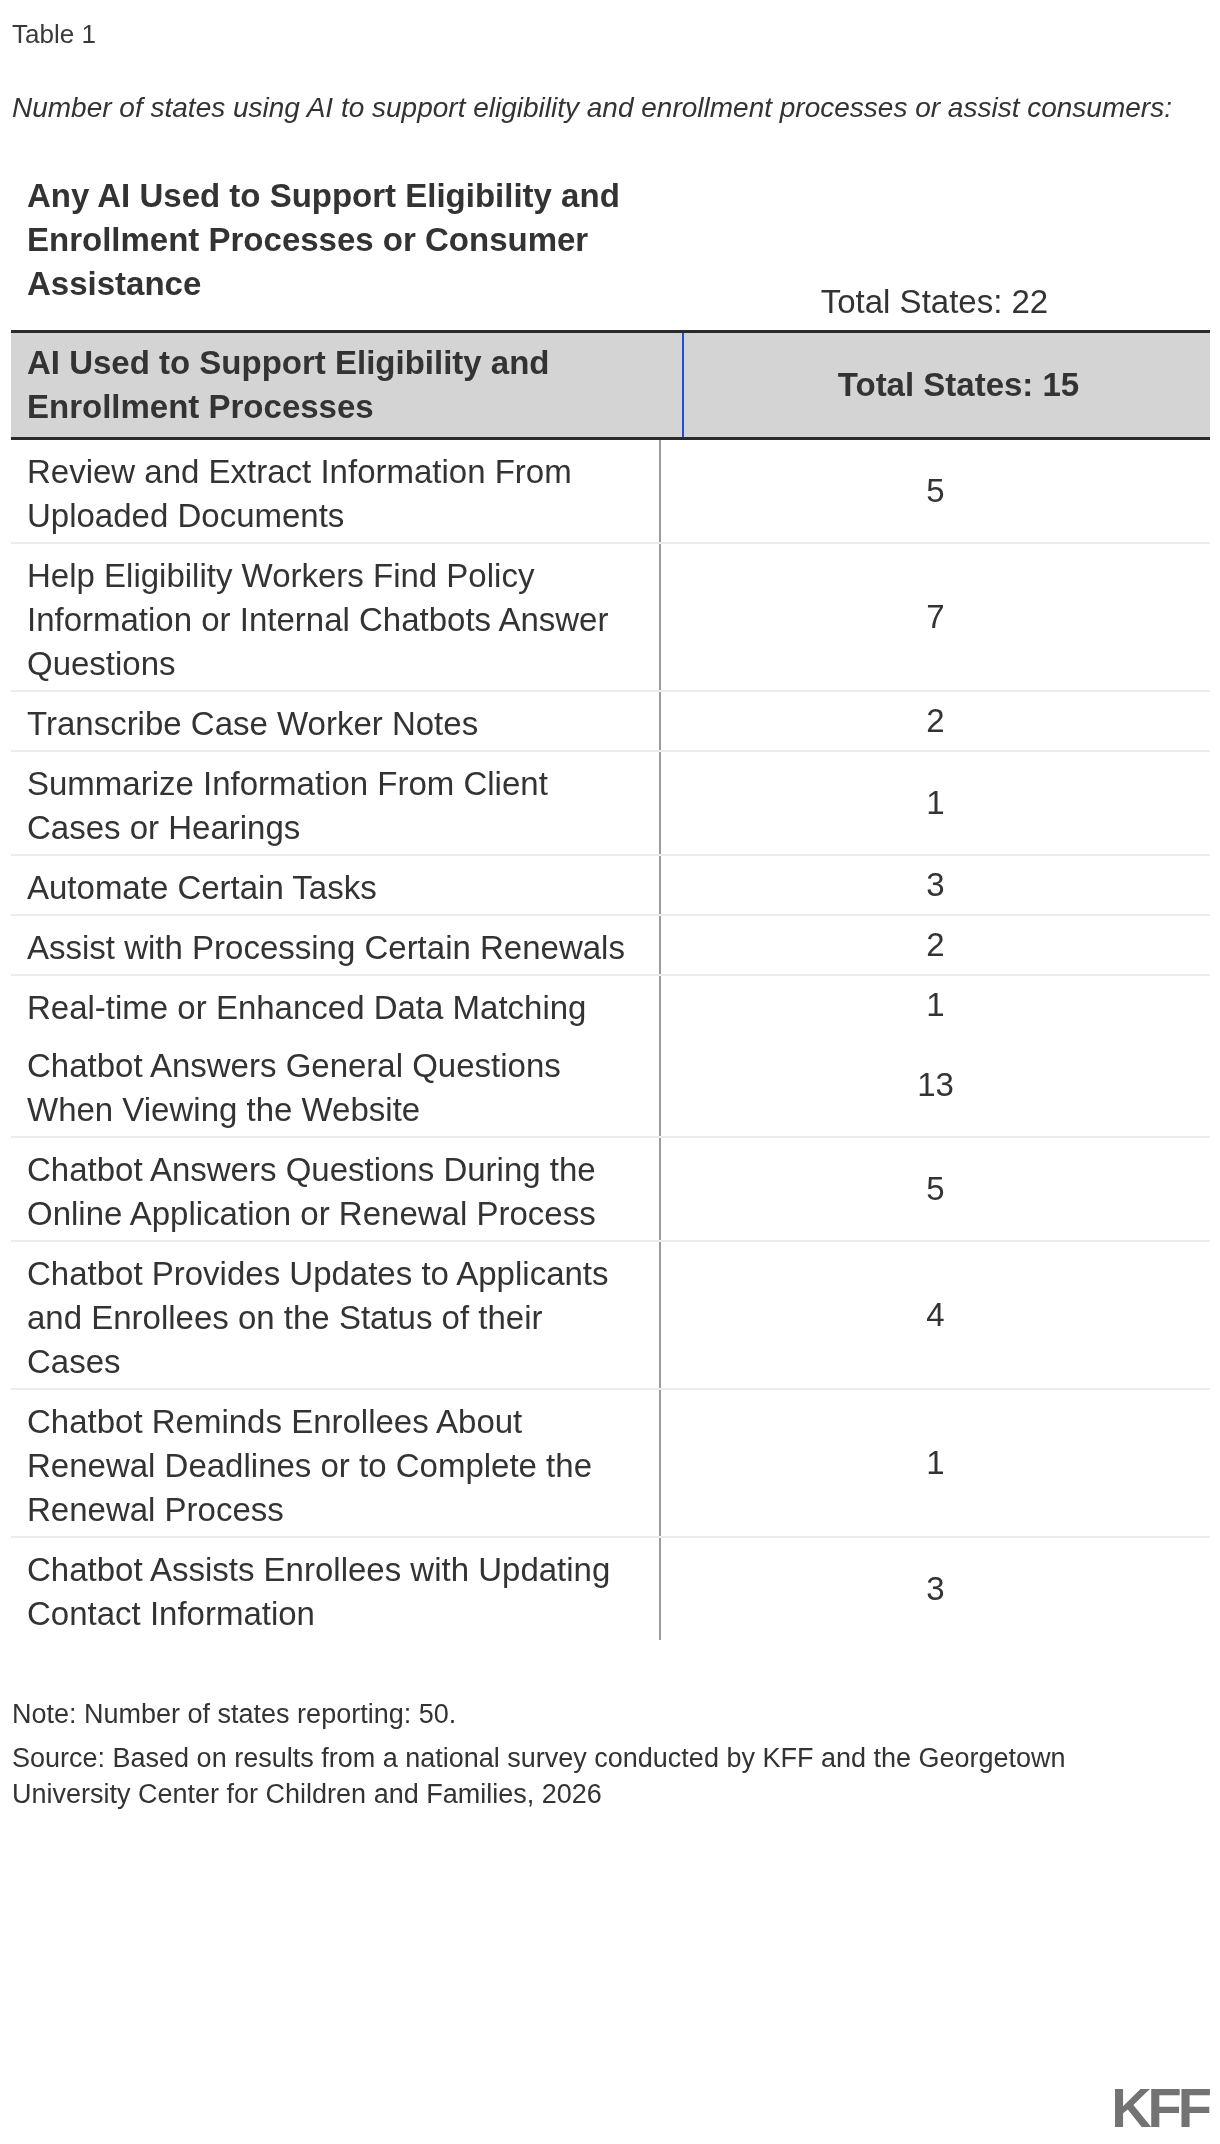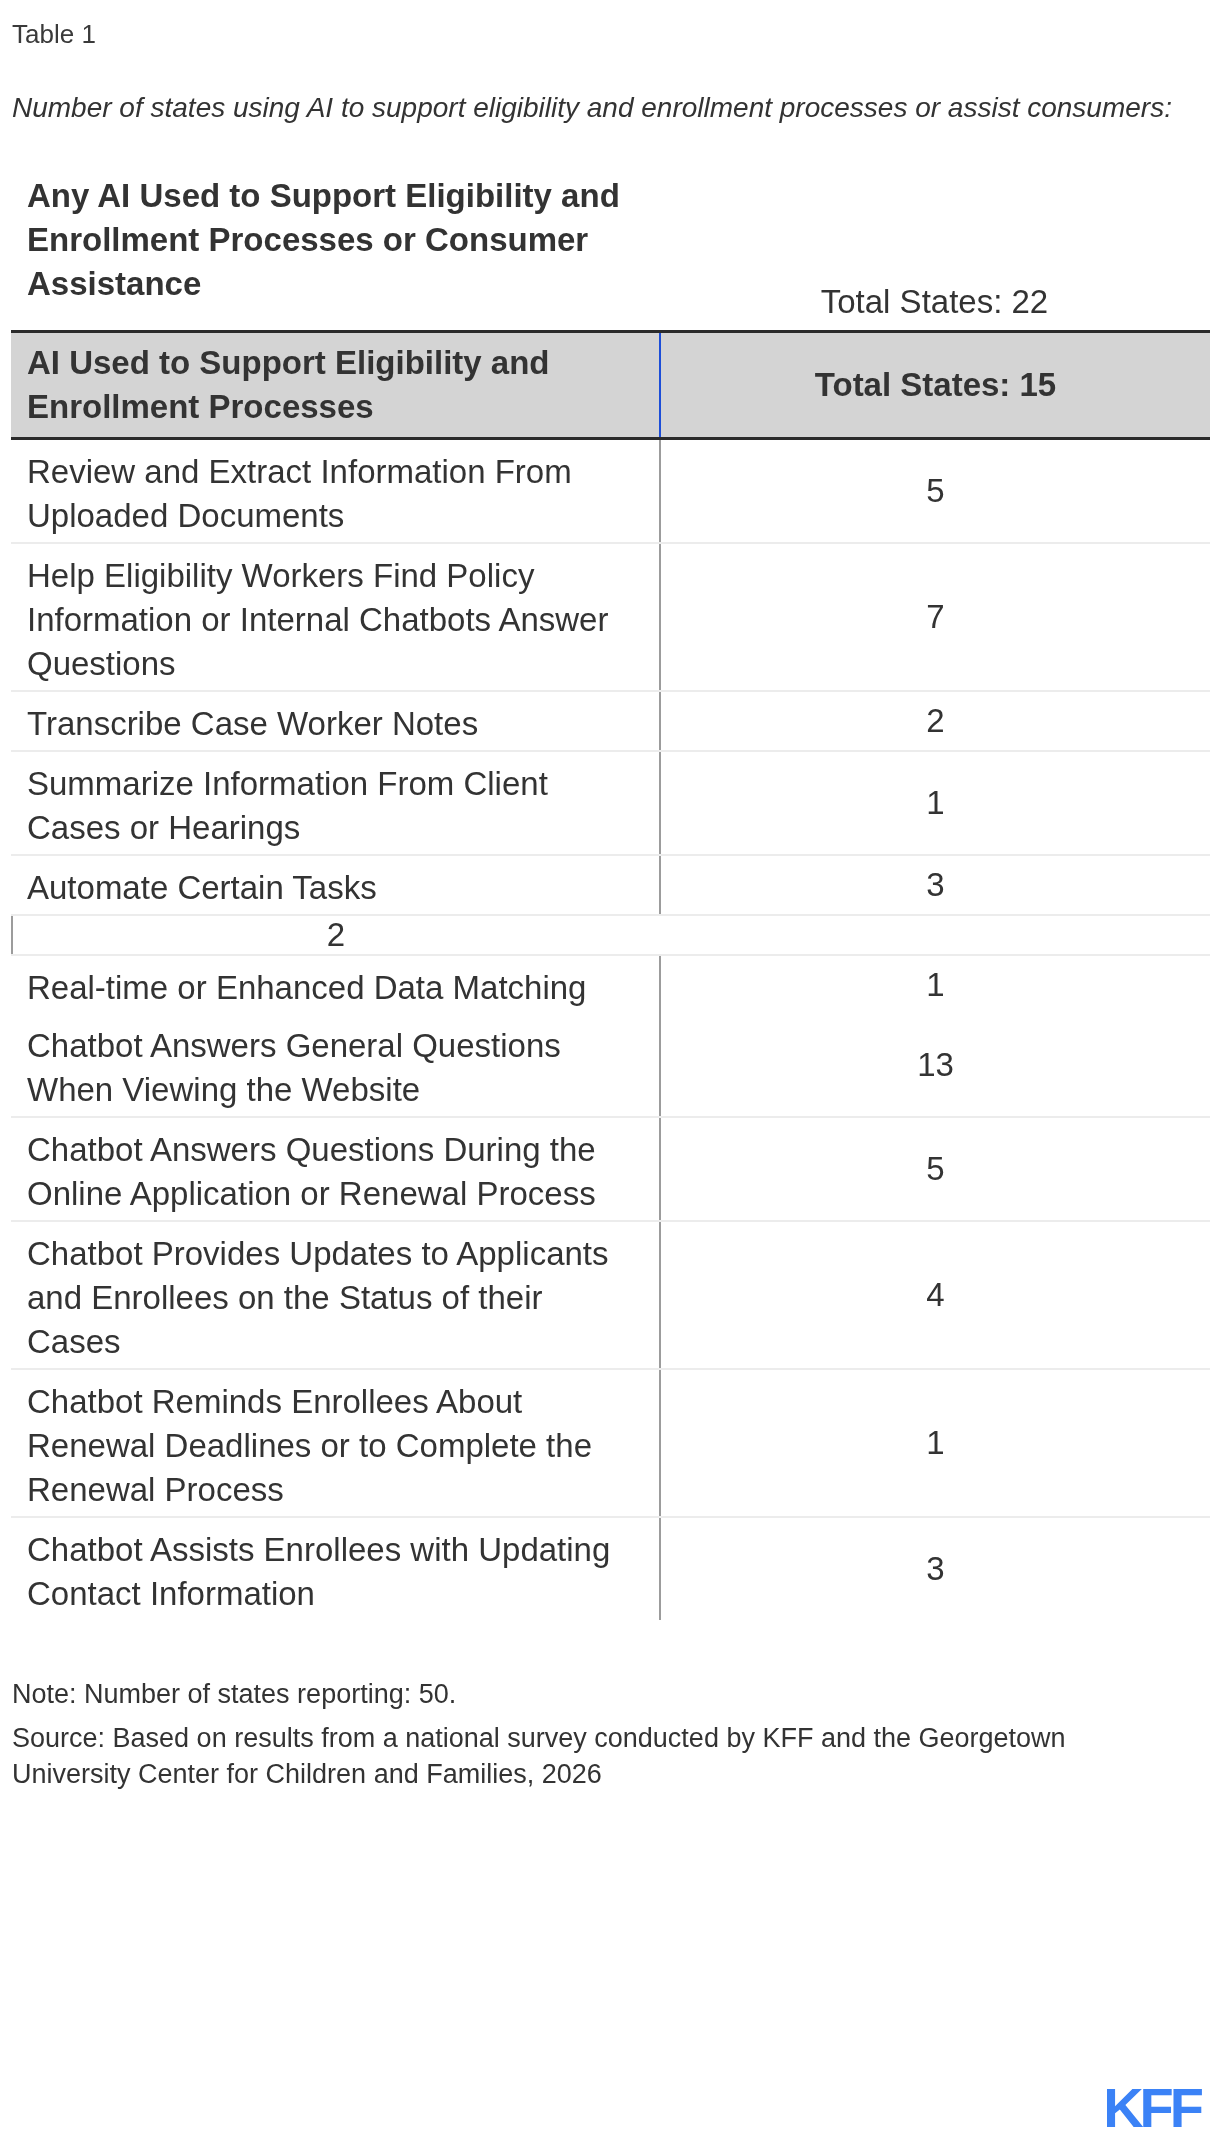--- a/index.html
+++ b/index.html
@@ -44,20 +44,21 @@
     display:flex; align-items:flex-end; justify-content:center;
     font-weight:normal; font-size:33px; line-height:44px;
     padding-bottom:6px;
   }
 
   .section-header {
     display:grid; grid-template-columns:648px 551px;
     background:#d4d4d4;
     border-top:3px solid #2b2b2b;
     border-bottom:3px solid #2b2b2b;
+    gap:23px;
   }
   .sh-label {
     padding:8px 22px 8px 16px;
     font-weight:bold; font-size:33px; line-height:44px;
   }
   .sh-total {
     display:flex; align-items:center; justify-content:center;
     border-left:2px solid #1d4ed8;
     font-weight:bold; font-size:33px;
   }
@@ -72,23 +73,23 @@
     display:flex; align-items:center; justify-content:center;
     border-left:2px solid #9c9c9c;
     font-size:33px;
   }
 
   
   .footer { margin-top:56px; }
   .note { font-size:27px; line-height:36px; }
   .source { margin-top:8px; font-size:27px; line-height:36px; max-width:1060px; }
   .kff-logo {
-    position:absolute; right:20px; bottom:8px;
+    position:absolute; right:12px; bottom:8px;
     font-size:56px; font-weight:bold; letter-spacing:-4px;
-    color:#3b82f6; line-height:1;
+    color:#737373; line-height:1;
   }
 </style>
 </head>
 <body>
 
 <div class="page">
 
   <div class="table-label">Table 1</div>
 
 
@@ -121,20 +122,21 @@
       </div>
       <div class="row">
         <div class="cell-label">Summarize Information From Client Cases or Hearings</div>
         <div class="cell-value">1</div>
       </div>
       <div class="row">
         <div class="cell-label">Automate Certain Tasks</div>
         <div class="cell-value">3</div>
       </div>
       <div class="row">
+        <div class="cell-label">Assist with Processing Certain Renewals</div>
         <div class="cell-value">2</div>
       </div>
       <div class="row">
         <div class="cell-label">Real-time or Enhanced Data Matching</div>
         <div class="cell-value">1</div>
       </div>
     </div>
 
 
     <div class="rows-group">

